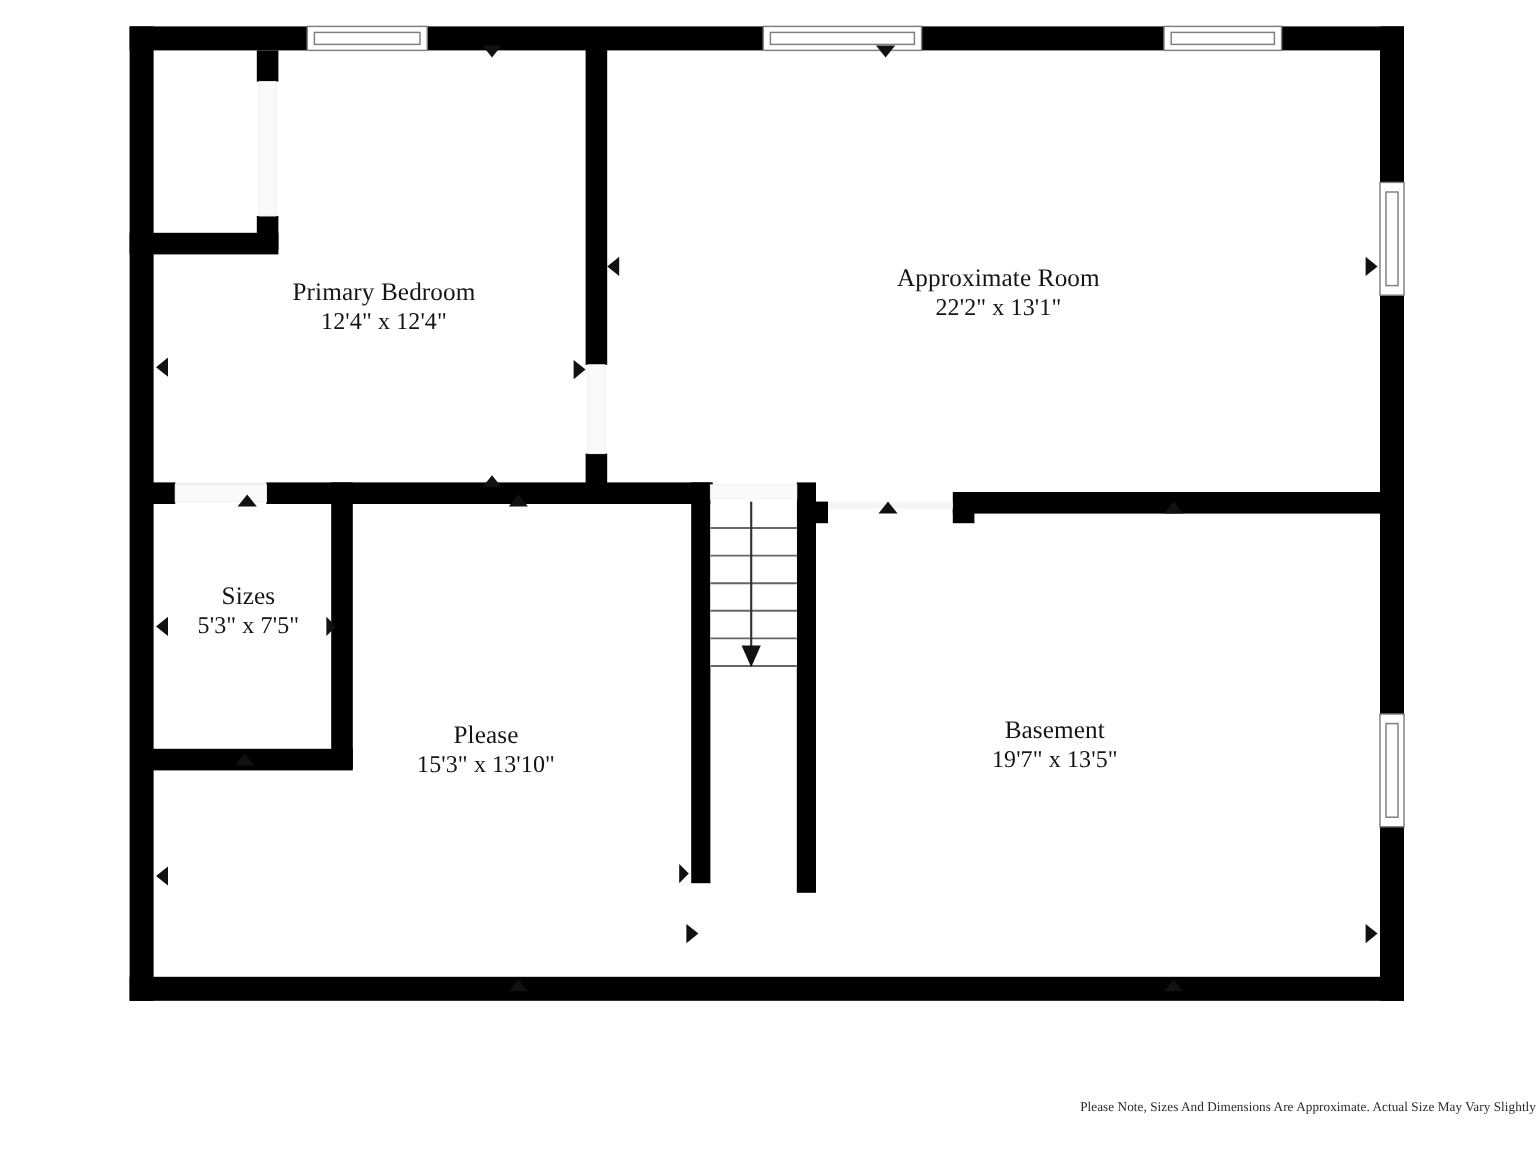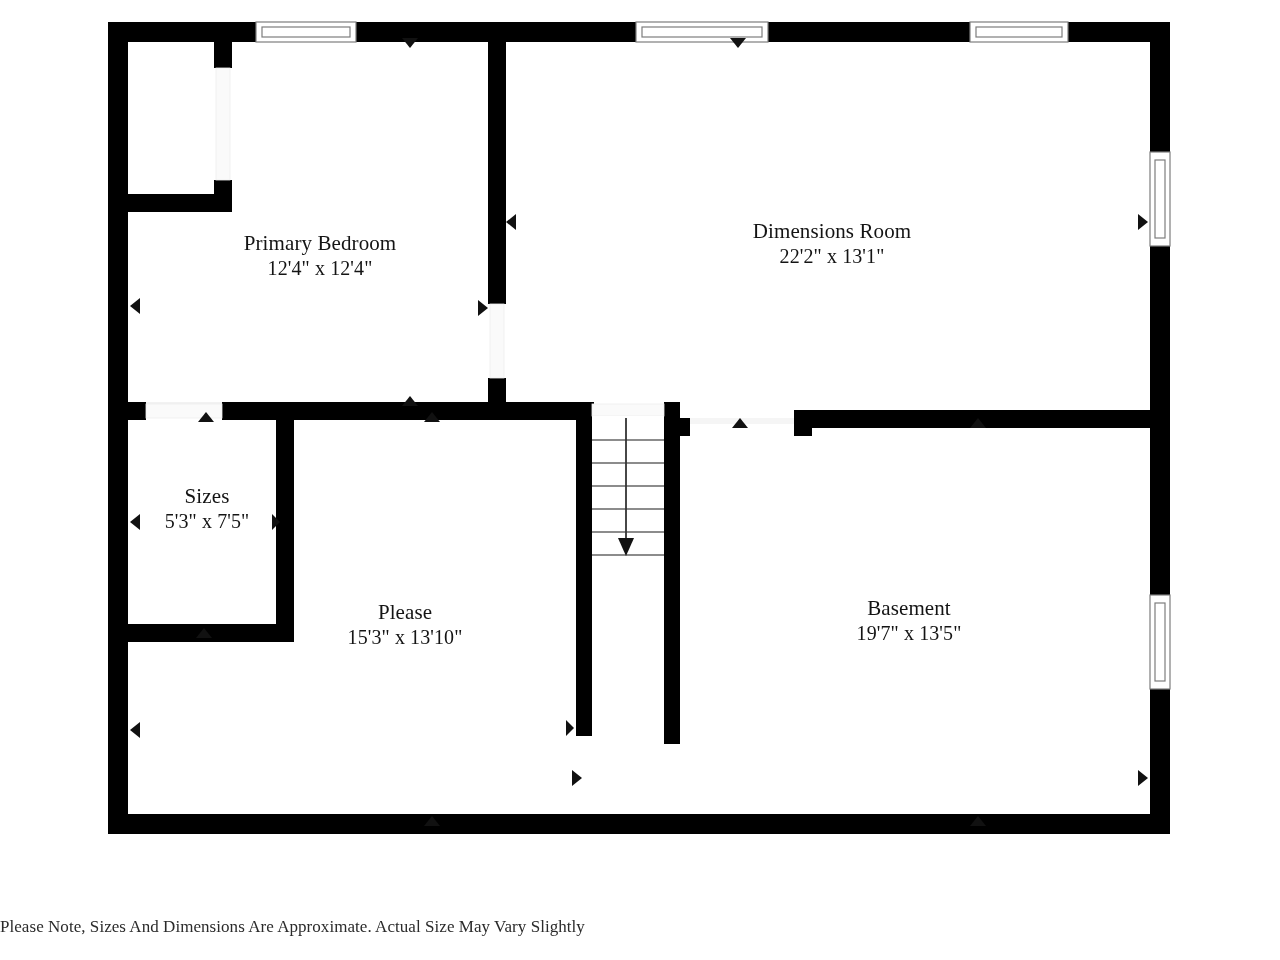--- a/index.html
+++ b/index.html
@@ -48,22 +48,22 @@
     font-size: 20px;
     font-weight: 400;
     letter-spacing: 0.1px;
     margin-top: 1px;
   }
   #disclaimer {
     position: absolute;
     left: 0;
     top: 917px;
     width: 1280px;
-    text-align: left;
-    font-size: 17px;
+    text-align: right;
+    font-size: 11px;
     color: #2b2b2b;
     letter-spacing: 0.05px;
   }
 </style>
 </head>
 <body>
 
 <div id="floorplan-page">
 
   <svg id="plan-canvas" viewBox="0 0 1280 960">
@@ -207,34 +207,34 @@
     </g>
 
   </svg>
 
   <div class="room-label" style="left:320px; top:256px;">
     <span class="room-name">Primary Bedroom</span>
     <span class="room-dims">12'4" x 12'4"</span>
   </div>
 
   <div class="room-label" style="left:832px; top:244px;">
-    <span class="room-name">Dimensions Room</span>
+    <span class="room-name">Approximate Room</span>
     <span class="room-dims">22'2" x 13'1"</span>
   </div>
 
   <div class="room-label" style="left:207px; top:509px;">
     <span class="room-name">Sizes</span>
     <span class="room-dims">5'3" x 7'5"</span>
   </div>
 
   <div class="room-label" style="left:405px; top:625px;">
     <span class="room-name">Please</span>
     <span class="room-dims">15'3" x 13'10"</span>
   </div>
 
-  <div class="room-label" style="left:879px; top:621px;margin-left:30px;">
+  <div class="room-label" style="left:879px; top:621px;">
     <span class="room-name">Basement</span>
     <span class="room-dims">19'7" x 13'5"</span>
   </div>
 
   <div id="disclaimer">Please Note, Sizes And Dimensions Are Approximate. Actual Size May Vary Slightly</div>
 
 </div>
 
 </body></html>

